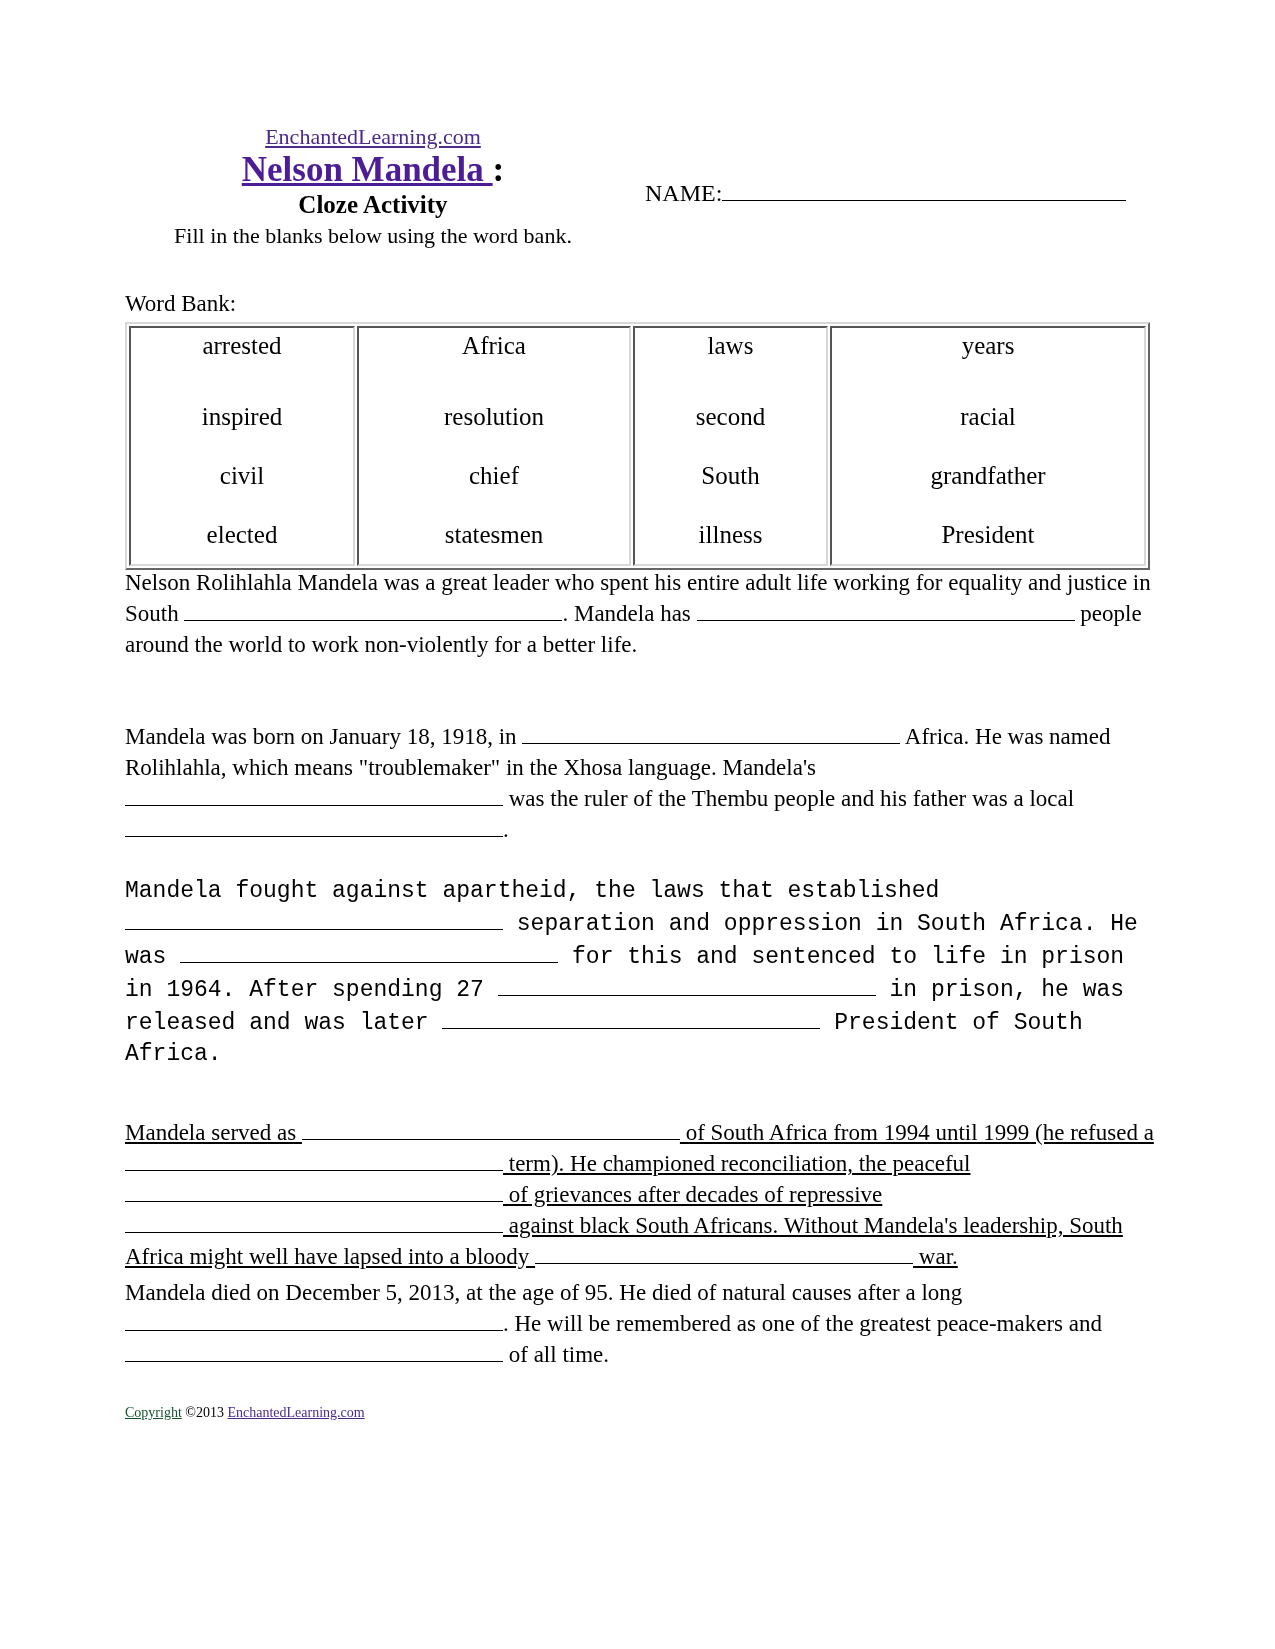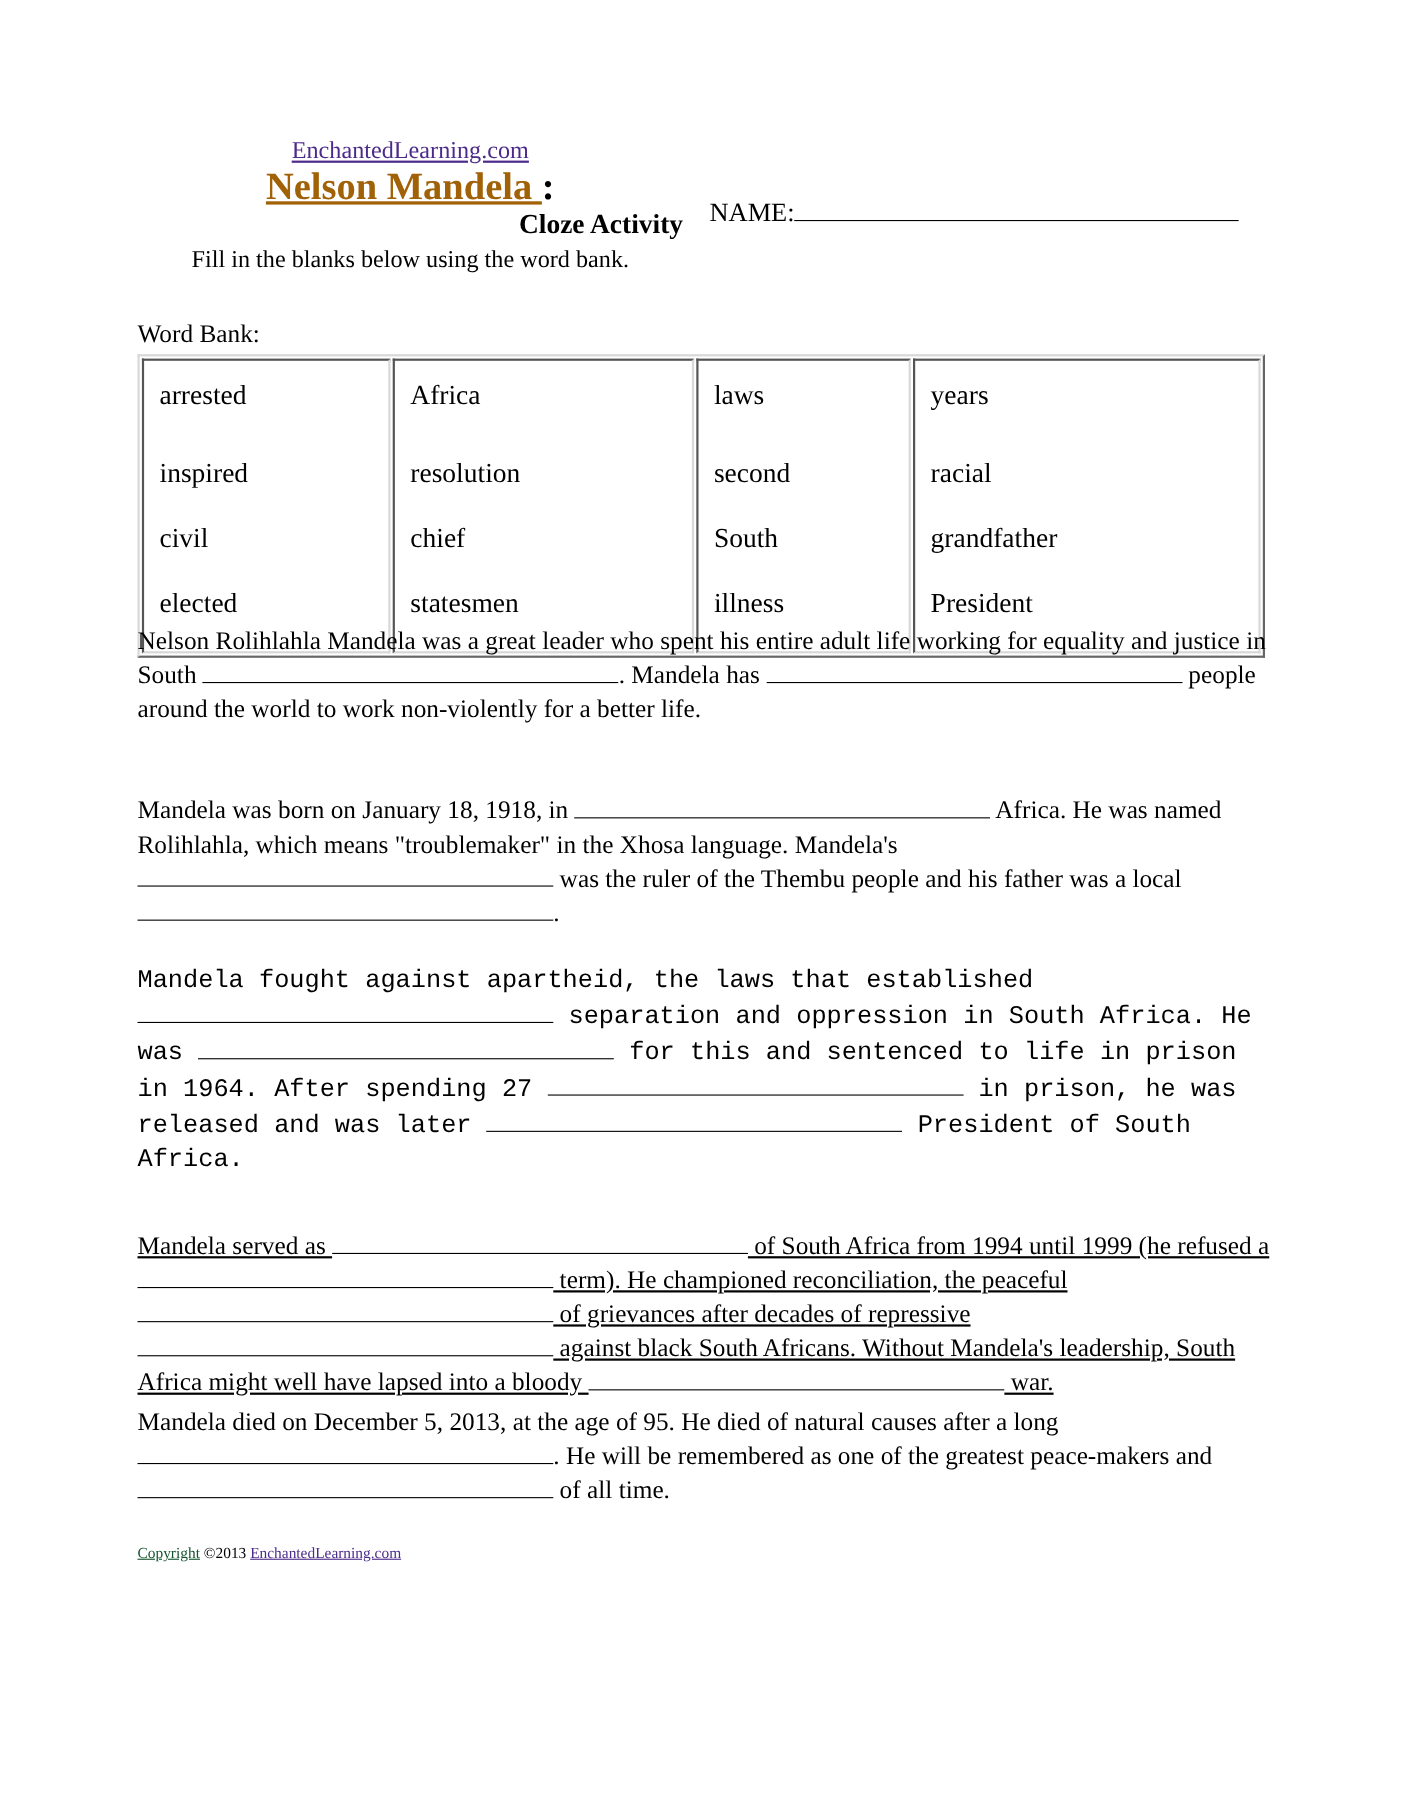--- a/index.html
+++ b/index.html
@@ -5,39 +5,39 @@
   html, body { margin: 0; padding: 0; background: #ffffff; }
   body {
     width: 1275px; height: 1649px; position: relative; overflow: hidden;
     font-family: "Liberation Serif", "DejaVu Serif", serif; color: #000;
   }
   a { color: #4b2a8a; }
 
   .header-block { position: absolute; left: 125px; top: 124px; width: 496px; text-align: center; }
   .site-link { font-size: 22px; line-height: 26px; color: #4b2a8a; text-decoration: underline; display: inline-block; }
   .title-line { font-size: 35px; line-height: 40px; font-weight: bold; margin-top: 0px; }
-  .title-link { color: #a16207; text-decoration: underline; }
-  .subtitle { font-size: 25px; line-height: 30px; font-weight: bold; margin-top: 0px; text-align: right; }
+  .title-link { color: #4c1d95; text-decoration: underline; }
+  .subtitle { font-size: 25px; line-height: 30px; font-weight: bold; margin-top: 0px; }
   .instructions { font-size: 22px; line-height: 28px; margin-top: 2px; }
 
   .name-field { position: absolute; left: 645px; top: 176px; font-size: 24px; line-height: 30px; white-space: nowrap; }
   .name-line { display: inline-block; width: 404px; border-bottom: 1.5px solid #000; height: 24px; vertical-align: baseline; }
 
   .wordbank-label { position: absolute; left: 125px; top: 290px; font-size: 23px; line-height: 28px; }
   .wordbank-label b { font-weight: normal; }
 
   table.wordbank {
     position: absolute; left: 125px; top: 322px; width: 1025px; height: 222px;
     border-collapse: separate; border-spacing: 2px;
     border: 2px solid; border-color: #d8d8d8 #666 #666 #d8d8d8;
     table-layout: fixed;
   }
   table.wordbank td.col {
     border: 2px solid; border-color: #555 #d8d8d8 #d8d8d8 #555;
-    vertical-align: top; text-align: left; padding: 14px; margin-top: 36px;
+    vertical-align: top; text-align: center; padding: 0; margin-top: 36px;
   }
   .bank-word { display: block; font-size: 25px; line-height: 59px; height: 59px; }
   .bank-word:first-child { line-height: 36px; height: 59px; }
 
   .passage { position: absolute; left: 125px; width: 1030px; font-size: 23px; line-height: 31px; }
   .blank { display: inline-block; border-bottom: 1.5px solid #000; height: 22px; vertical-align: baseline; }
   .b-long { width: 378px; }
 
   .footer { position: absolute; left: 125px; top: 1404px; font-size: 14px; line-height: 18px; }
   .footer a { color: #14532d; text-decoration: underline; }

